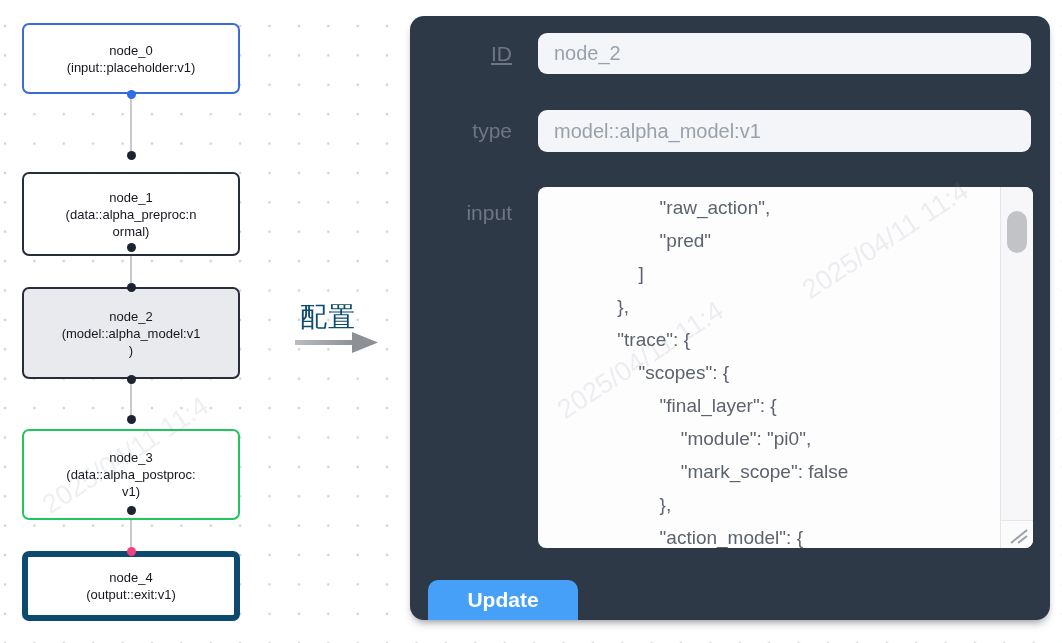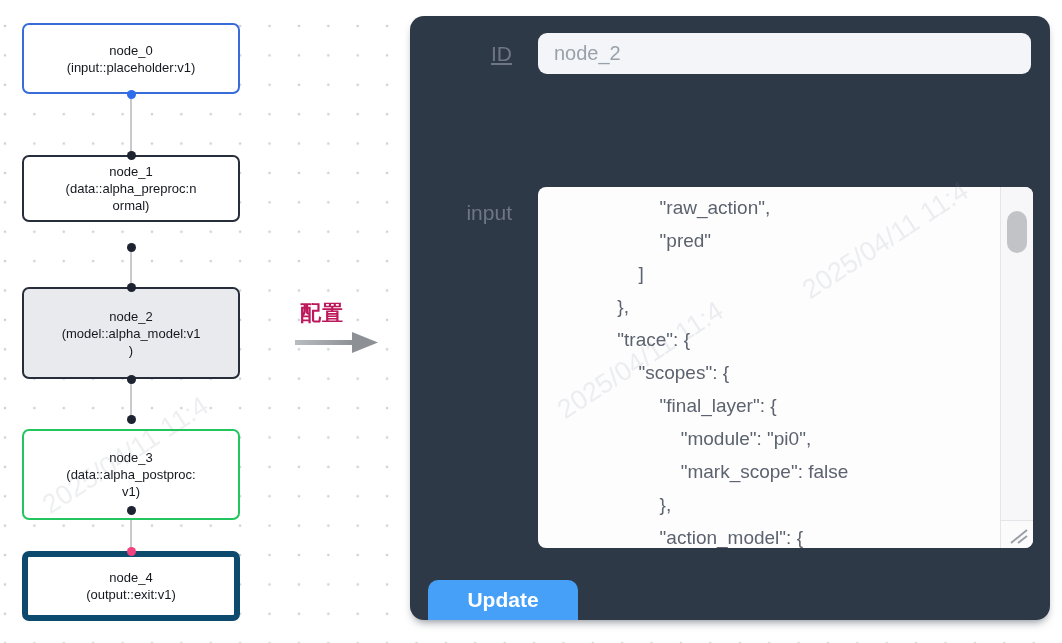--- a/index.html
+++ b/index.html
@@ -16,39 +16,39 @@
   
   .flow { position:absolute; inset:0; }
   .node {
     position:absolute; left:22px; width:218px;
     background:#ffffff; border-radius:7px;
     display:flex; align-items:center; justify-content:center;
     text-align:center; font-size:13px; line-height:17px; color:#15181f;
     white-space:pre-line; padding:0 8px;
   }
   .node-0 { top:23px;  height:71px; border:2px solid #3a6cd9; }
-  .node-1 { top:155px; height:67px; border:2px solid #272d3a; }
+  .node-1 { top:172px; height:84px; border:2px solid #272d3a; }
   .node-2 { top:287px; height:92px; border:2.5px solid #272d3a; background:#e9eaed; }
   .node-3 { top:429px; height:91px; border:2px solid #22c55e; }
   .node-4 { top:551px; height:70px; border:6px solid #0c4a6e; }
 
   .edge { position:absolute; left:130px; width:2px; background:#c7c9cd; }
   .edge-1 { top:94px;  height:61px; }
   .edge-2 { top:247px; height:40px; }
   .edge-3 { top:379px; height:40px; }
   .edge-4 { top:510px; height:41px; }
 
   .handle { position:absolute; left:126.5px; width:9px; height:9px; border-radius:50%; }
   .h-blue { background:#2f6eea; }
   .h-dark { background:#1d2331; }
   .h-pink { background:#f1417e; }
 
   .cfg-label {
     position:absolute; left:300px; top:299px;
-    font-size:21px; color:#be185d; font-weight:700; letter-spacing:1px;
+    font-size:27px; color:#0c4a6e; font-weight:400; letter-spacing:1px;
   }
   .cfg-arrow { position:absolute; left:294px; top:330px; }
 
   
   .panel {
     position:absolute; left:410px; top:16px; width:640px; height:604px;
     background:#2e3947; border-radius:14px;
     box-shadow:0 5px 9px -3px rgba(45,55,70,0.55);
   }
   .field-label {
@@ -152,20 +152,22 @@
     <rect x="1" y="10" width="58" height="5" fill="url(#ag)"></rect>
     <polygon points="58,2 84,12.5 58,23" fill="#8d9095"></polygon>
   </svg>
 </div>
 
 <div class="panel">
 
   <div class="field-label lbl-id">ID</div>
   <input class="field-input inp-id" type="text" value="node_2" style="">
 
+  <div class="field-label lbl-type">type</div>
+  <input class="field-input inp-type" type="text" value="model::alpha_model:v1" style="">
 
   <div class="field-label lbl-config">input</div>
 
   <div class="config-box">
     <div class="config-text">                    "raw_action",
                     "pred"
                 ]
             },
             "trace": {
                 "scopes": {

